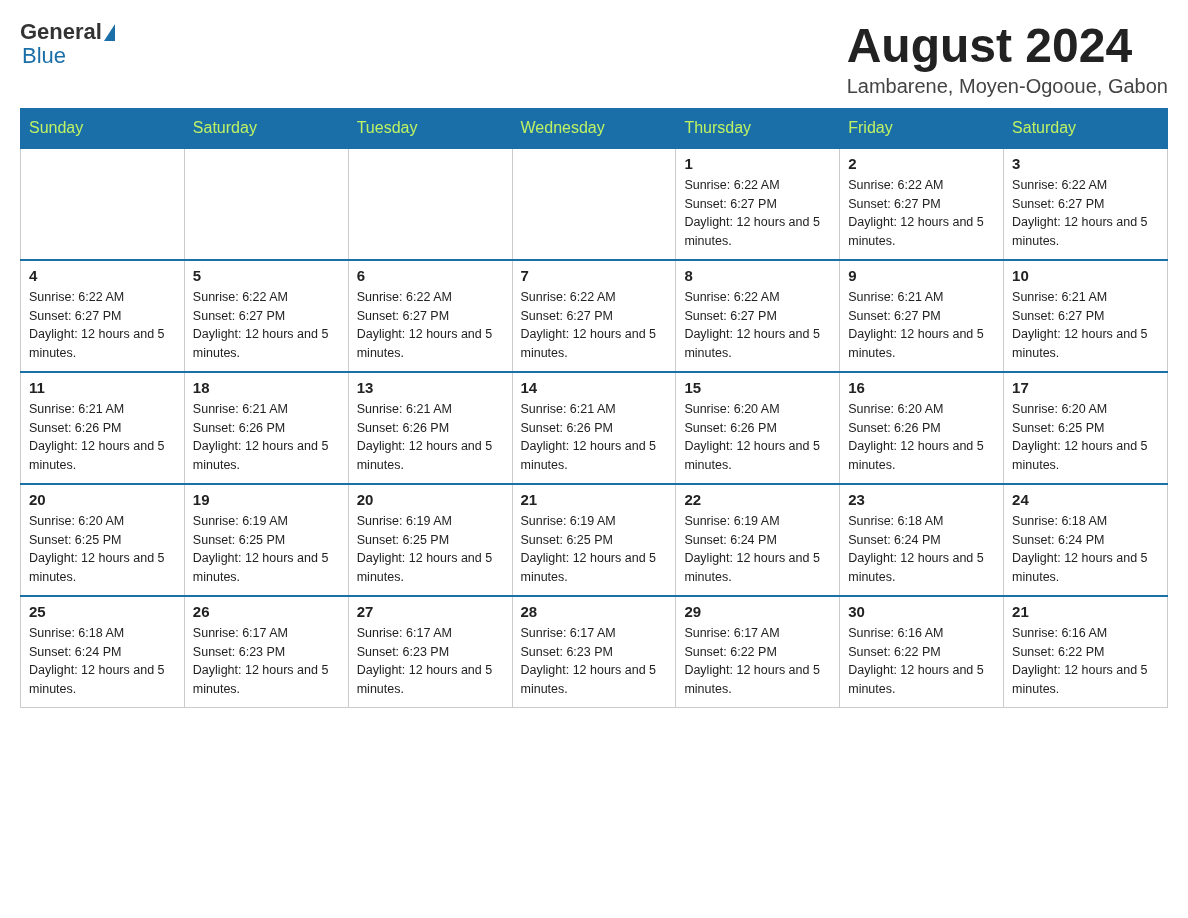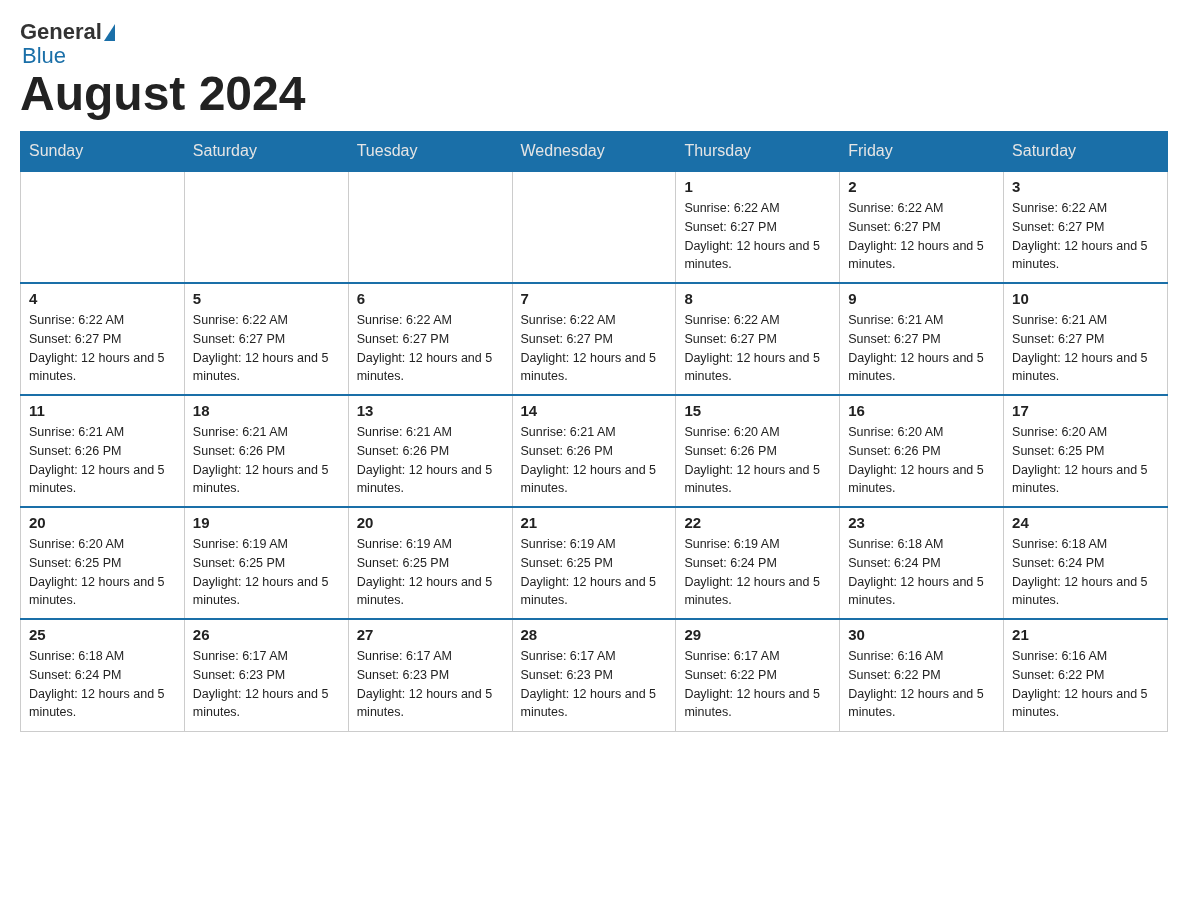--- a/index.html
+++ b/index.html
@@ -8,21 +8,20 @@
       background: #fff;
       padding: 20px;
       width: 1188px;
       min-height: 918px;
     }
     .header {
       display: flex;
       justify-content: space-between;
       align-items: flex-start;
       margin-bottom: 8px;
-      flex-direction: column;
     }
     .logo {
       display: flex;
       align-items: center;
       font-size: 22px;
       font-weight: bold;
       color: #333;
     }
     .title-block {
     }
@@ -37,21 +36,21 @@
       color: #444;
       margin-top: 2px;
     }
     .calendar {
       width: 100%;
       border-collapse: collapse;
       margin-top: 10px;
     }
     .calendar thead th {
       background: #1a6fa8;
-      color: #e5e5e5;
+      color: #bef264;
       font-size: 16px;
       font-weight: normal;
       padding: 10px 8px;
       text-align: left;
       border: 1px solid #1a6fa8;
     }
     .calendar tbody td {
       vertical-align: top;
       border: 1px solid #ccc;
       padding: 6px 8px;
@@ -92,20 +91,21 @@
         <span style="font-size:22px;font-weight:bold;color:#333;">General</span>
         <span style="display:inline-block;width:0;height:0;border-left:11px solid transparent;border-right:0px solid transparent;border-bottom:17px solid #1a6fa8;margin-left:2px;"></span>
       </div>
       <div style="display:flex;align-items:center;padding-left:2px;">
         <span style="font-size:22px;font-weight:normal;color:#1a6fa8;">Blue</span>
       </div>
     </div>
   </div>
   <div class="title-block">
     <div class="month-title">August 2024</div>
+    <div class="location">Lambarene, Moyen-Ogooue, Gabon</div>
   </div>
 </div>
 
 <table class="calendar">
   <thead>
     <tr>
     <th>Sunday</th>
         <th>Saturday</th>
         <th>Tuesday</th>
         <th>Wednesday</th>

